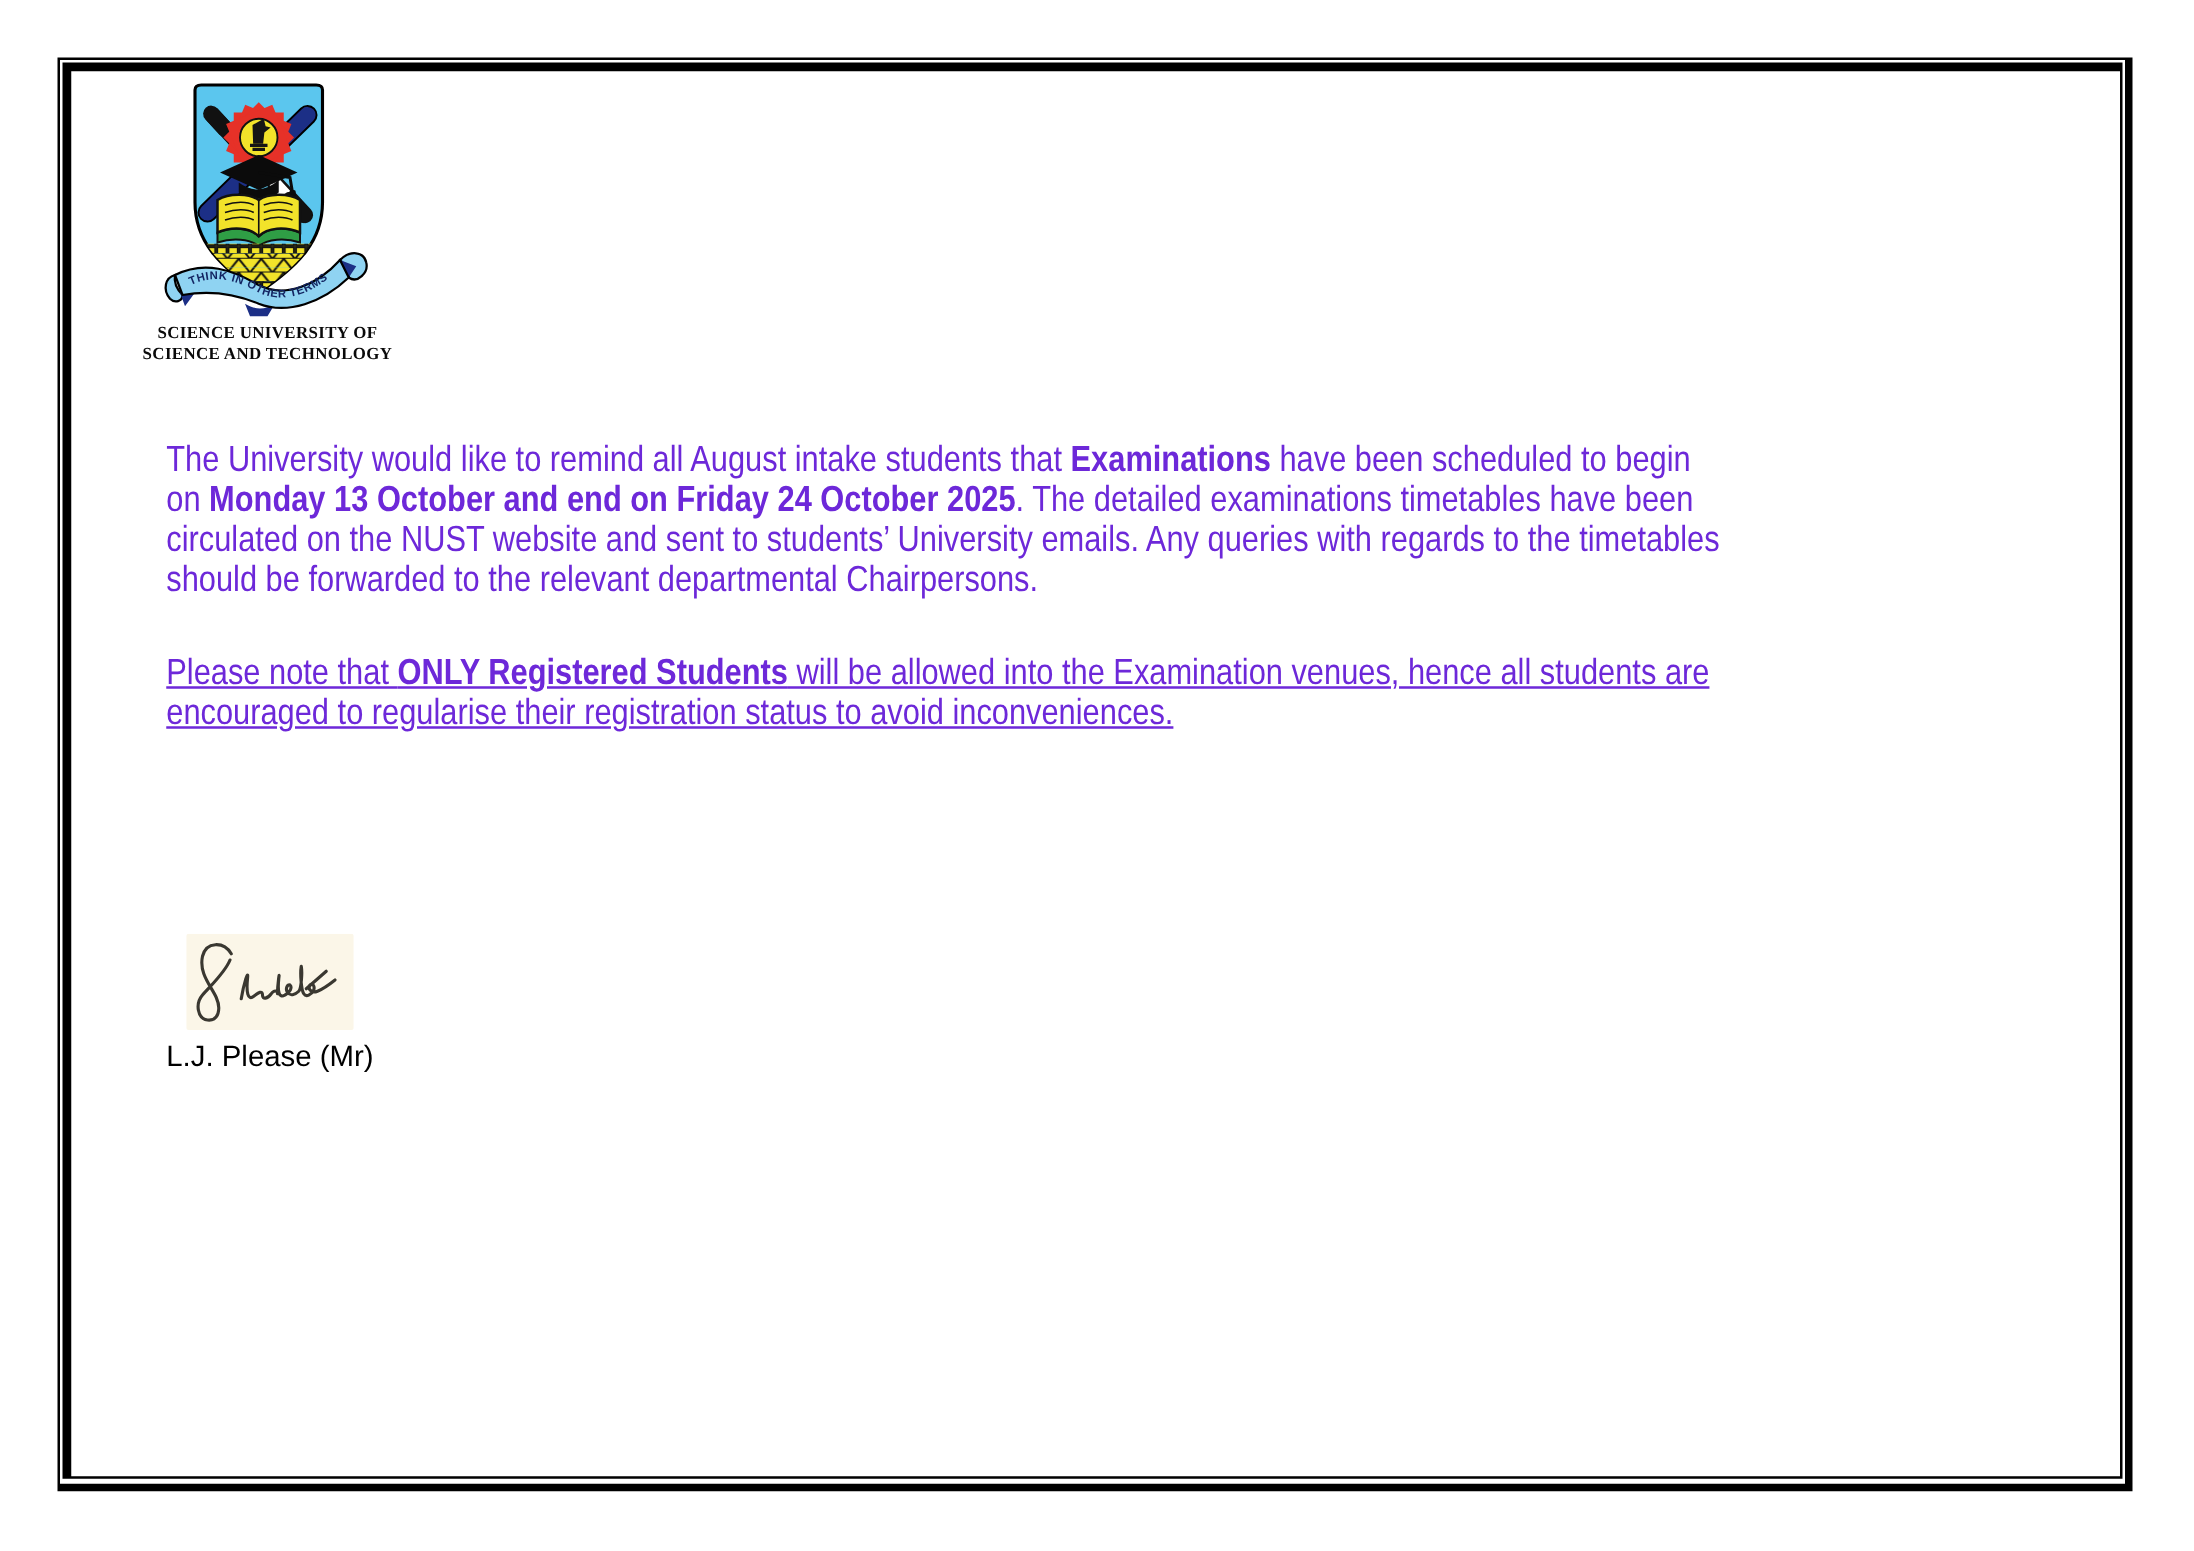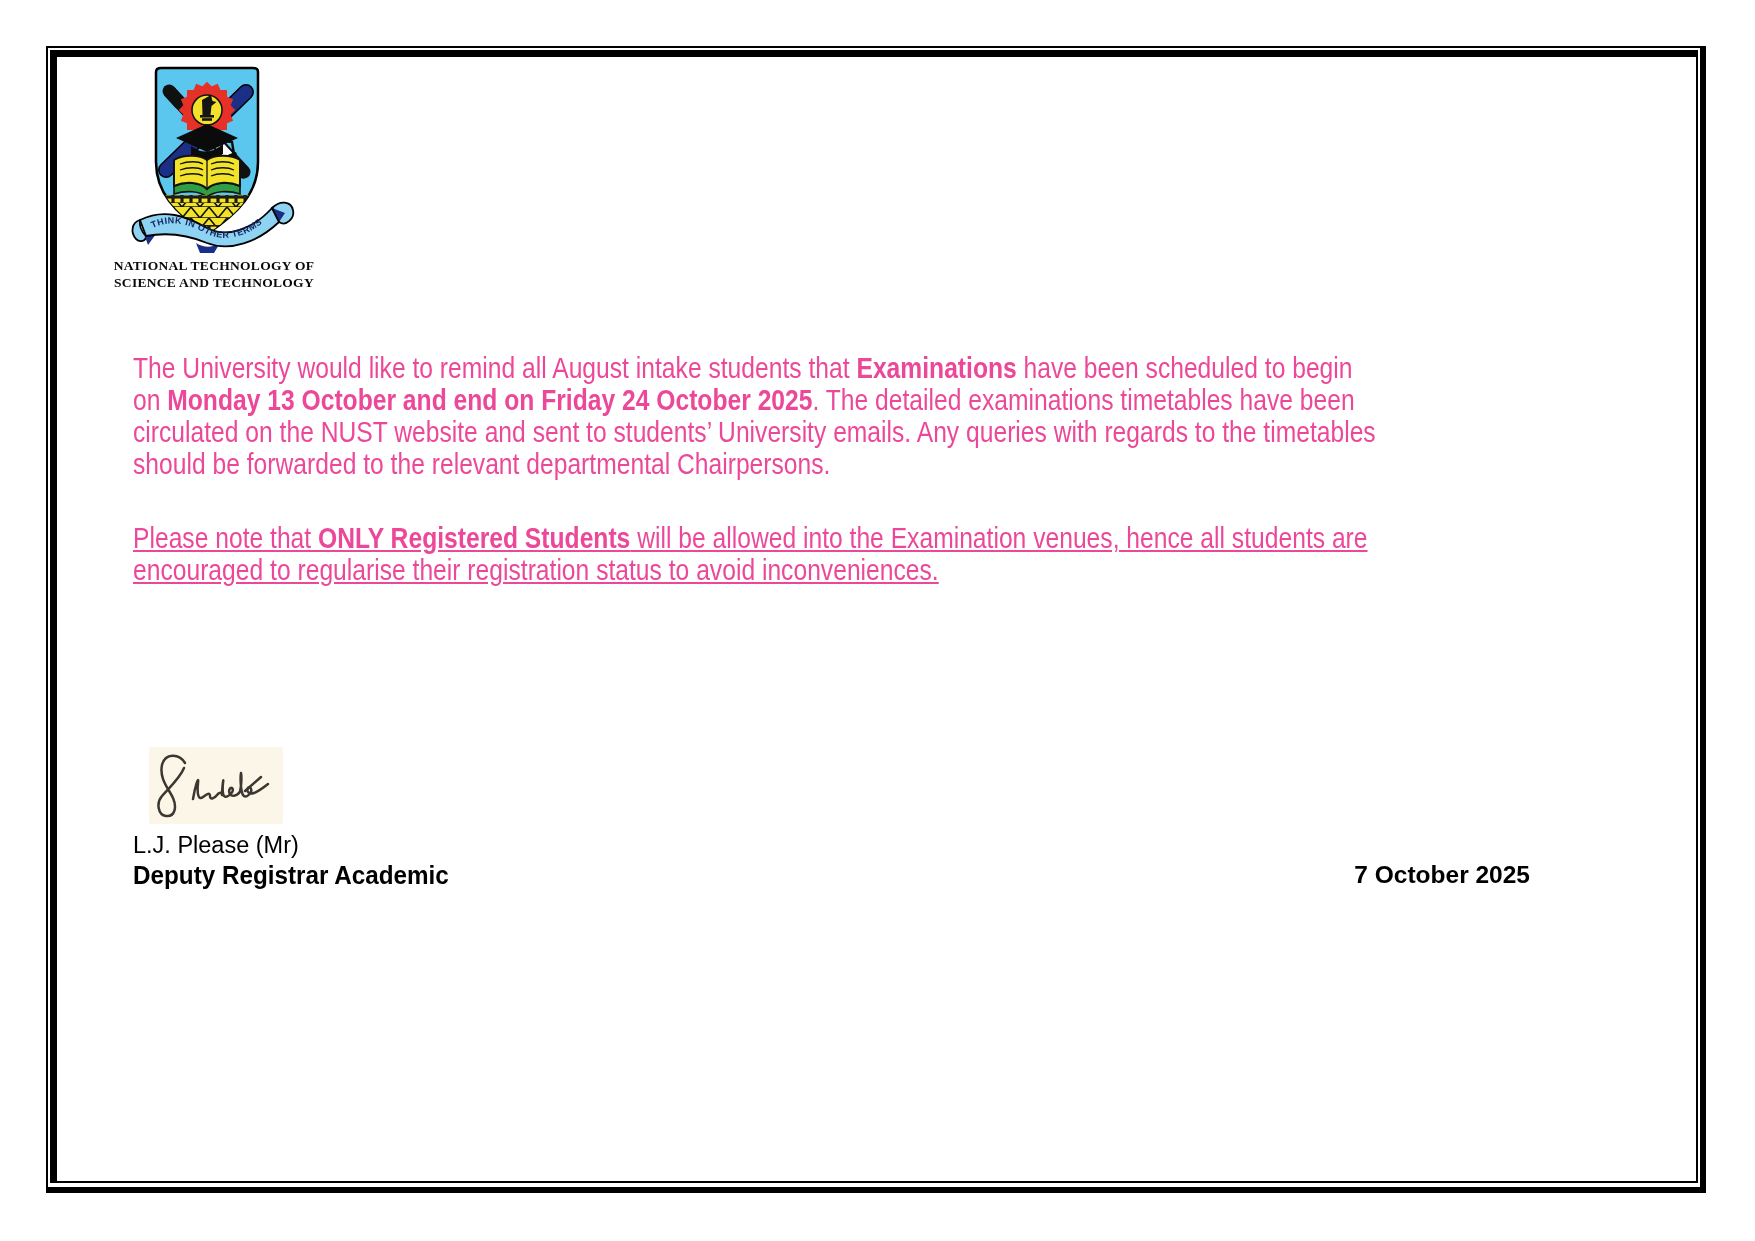--- a/index.html
+++ b/index.html
@@ -25,21 +25,21 @@
   .header { position:absolute; left:133px; top:154px; width:1544px; text-align:center; }
   .title {
     margin:0; font-family:"DejaVu Sans", sans-serif; font-weight:bold;
     font-size:47px; line-height:52px; transform:scaleX(0.88); white-space:nowrap;
   }
   .subtitle {
     margin:0; font-family:"Liberation Sans", sans-serif; font-weight:bold;
     font-size:40px; line-height:46px; margin-top:12px; transform:scaleX(0.94); white-space:nowrap;
   }
 
-  .body-block { position:absolute; left:133px; top:352px; font-size:29px; color:#ec4899; }
+  .body-block { position:absolute; left:133px; top:352px; font-size:29px; color:#6d28d9; }
   .paragraph { margin:0; }
   .paragraph + .paragraph { margin-top:42px;text-decoration:underline; }
   .line { white-space:pre; line-height:32px; transform:scaleX(0.85); transform-origin:0 50%; }
   .line b { font-weight:bold; }
 
   .signature { position:absolute; left:149px; top:747px; width:134px; height:77px; }
   .sig-name { position:absolute; left:133px; top:831px; font-size:23.5px; line-height:28px; }
   .sign-row { position:absolute; left:133px; top:860px; width:1397px;
               display:flex; justify-content:space-between; align-items:flex-start; }
   .role { font-weight:bold; font-size:25px; line-height:30px; transform:scaleX(0.97); transform-origin:0 50%; }
@@ -124,21 +124,21 @@
         <path fill="#8fd3f2" stroke="#000" stroke-width="1.8" d="M 12,156 C 36,144 58,152 79,164 C 100,175 126,164 144,144 L 151,158 C 130,178 102,188 79,179 C 60,171 40,168 18,172 Z"></path>
         <path id="mottoArc" fill="none" d="M 21,166 C 42,154 60,160 79,170 C 98,179 122,172 141,153"></path>
         <text font-size="9" font-weight="bold" letter-spacing="0.5" fill="#132562">
           <textPath href="#mottoArc" startOffset="4">THINK IN OTHER TERMS</textPath>
         </text>
       </g>
     </svg>
   </div>
 
   <div class="logo-name">
-    <div>NATIONAL TECHNOLOGY OF</div>
+    <div>SCIENCE UNIVERSITY OF</div>
     <div>SCIENCE AND TECHNOLOGY</div>
   </div>
 
 
   <div class="body-block">
     <div class="paragraph">
         <div class="line"><span>The University would like to remind all August intake students that </span><b>Examinations</b><span> have been scheduled to begin</span></div>
         <div class="line"><span>on </span><b>Monday 13 October and end on Friday 24 October 2025</b><span>. The detailed examinations timetables have been</span></div>
         <div class="line"><span>circulated on the NUST website and sent to students’ University emails. Any queries with regards to the timetables</span></div>
         <div class="line"><span>should be forwarded to the relevant departmental Chairpersons.</span></div>
@@ -155,18 +155,14 @@
       <g fill="none" stroke="#3a3831" stroke-width="2.5" stroke-linecap="round" stroke-linejoin="round">
         <path d="M 36,16 C 30,6 16,6 13,18 C 10,32 20,42 24,51 C 28,60 26,70 17,69 C 9,68 7,56 13,49 C 20,41 31,31 35,21"></path>
         <path d="M 44,52 C 46,40 50,27 49,36 C 48,46 49,54 54,50 C 58,47 61,45 61,49 C 61,53 65,52 68,48 C 70,45 73,45 73,48 C 73,40 75,28 74,36 C 73,46 74,52 79,49 C 83,47 85,43 83,41 C 81,40 79,44 81,47 C 83,50 87,49 90,46 C 92,44 93,31 92,26 C 91,32 92,45 94,48 C 96,51 100,49 102,45 C 103,42 101,39 99,41 C 97,44 100,48 105,46 C 110,44 114,41 119,37"></path>
         <path d="M 96,44 L 112,30"></path>
       </g>
     </svg>
   </div>
 
   <div class="sig-name">L.J. Please (Mr)</div>
 
-  <div class="sign-row">
-    <div class="role">Deputy Registrar Academic</div>
-    <div class="date">7 October 2025</div>
-  </div>
 
 </div>
 
 </body></html>

